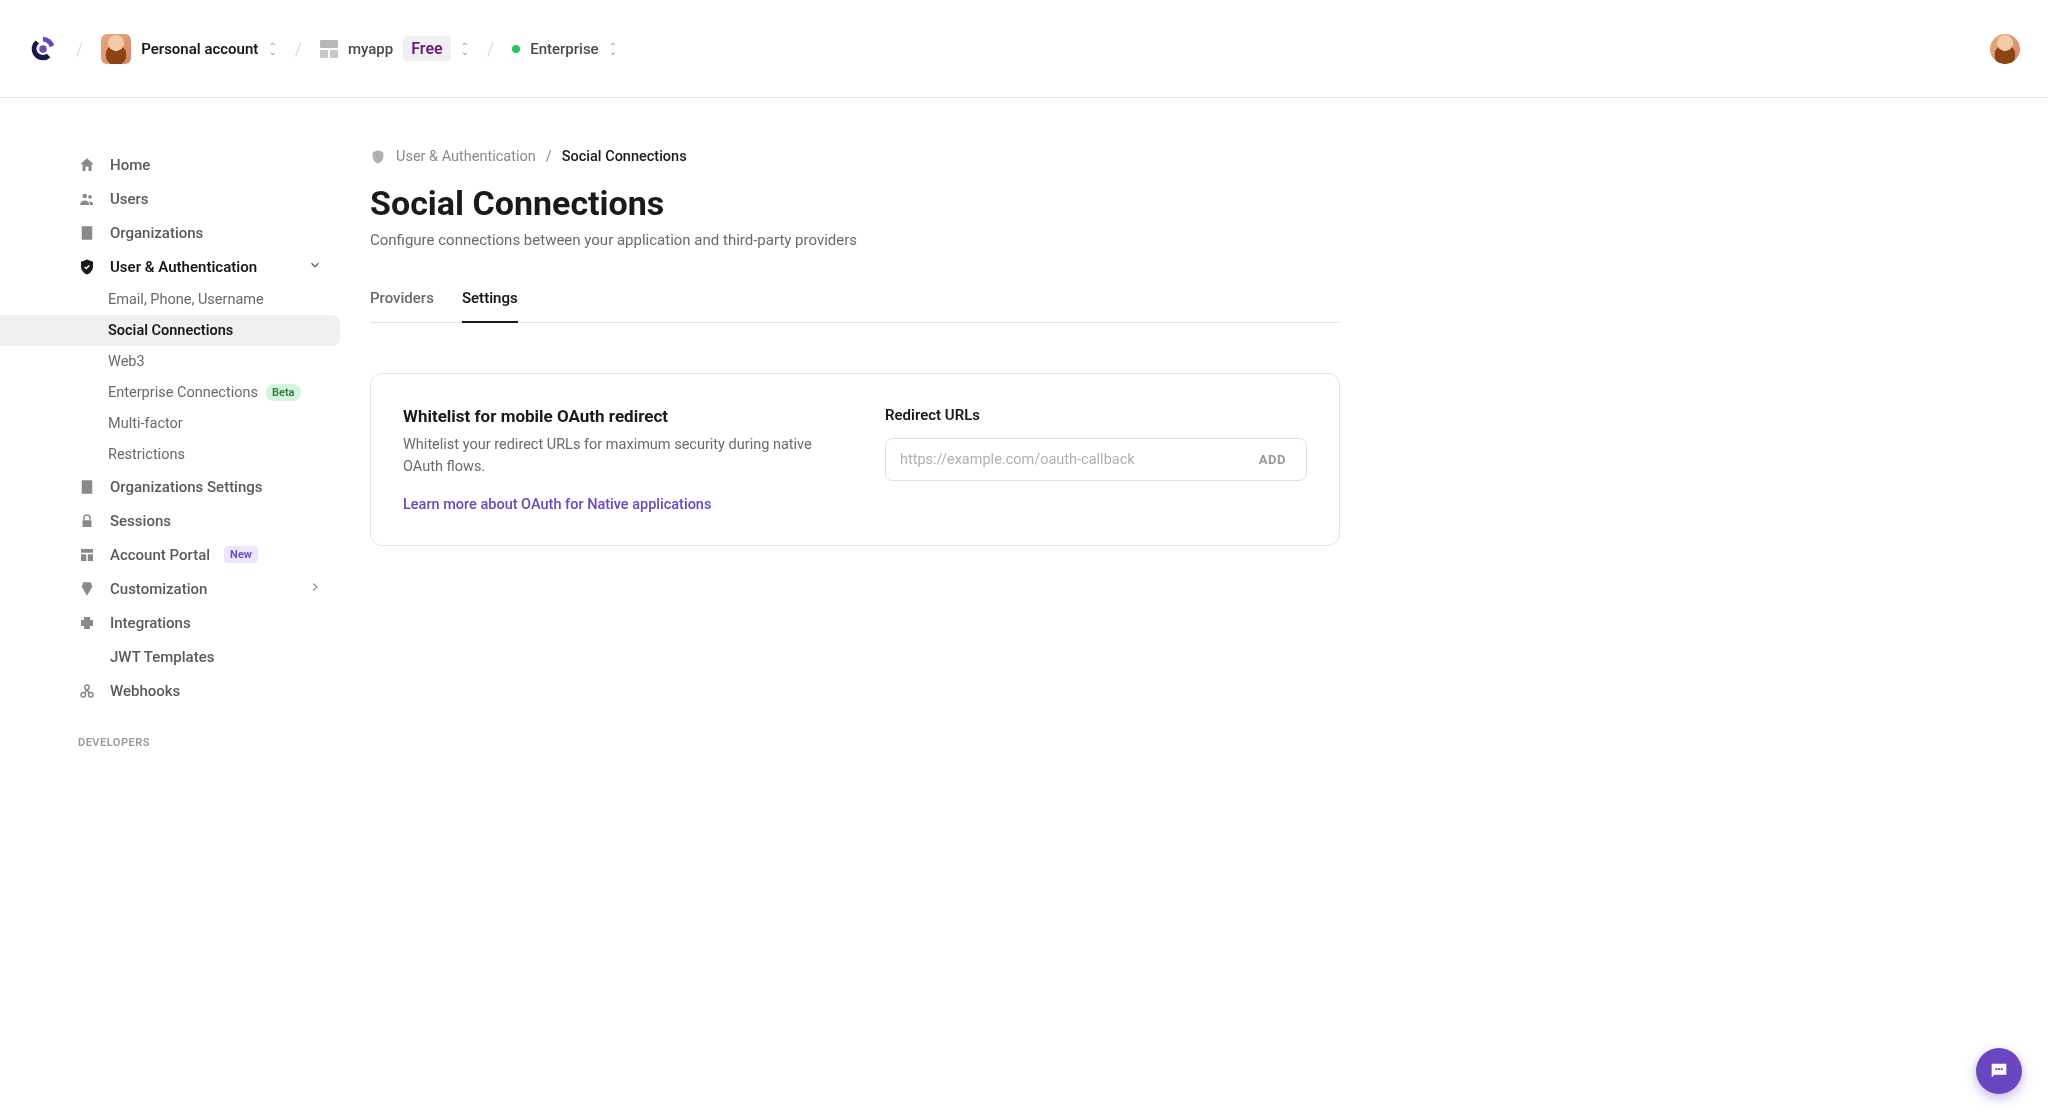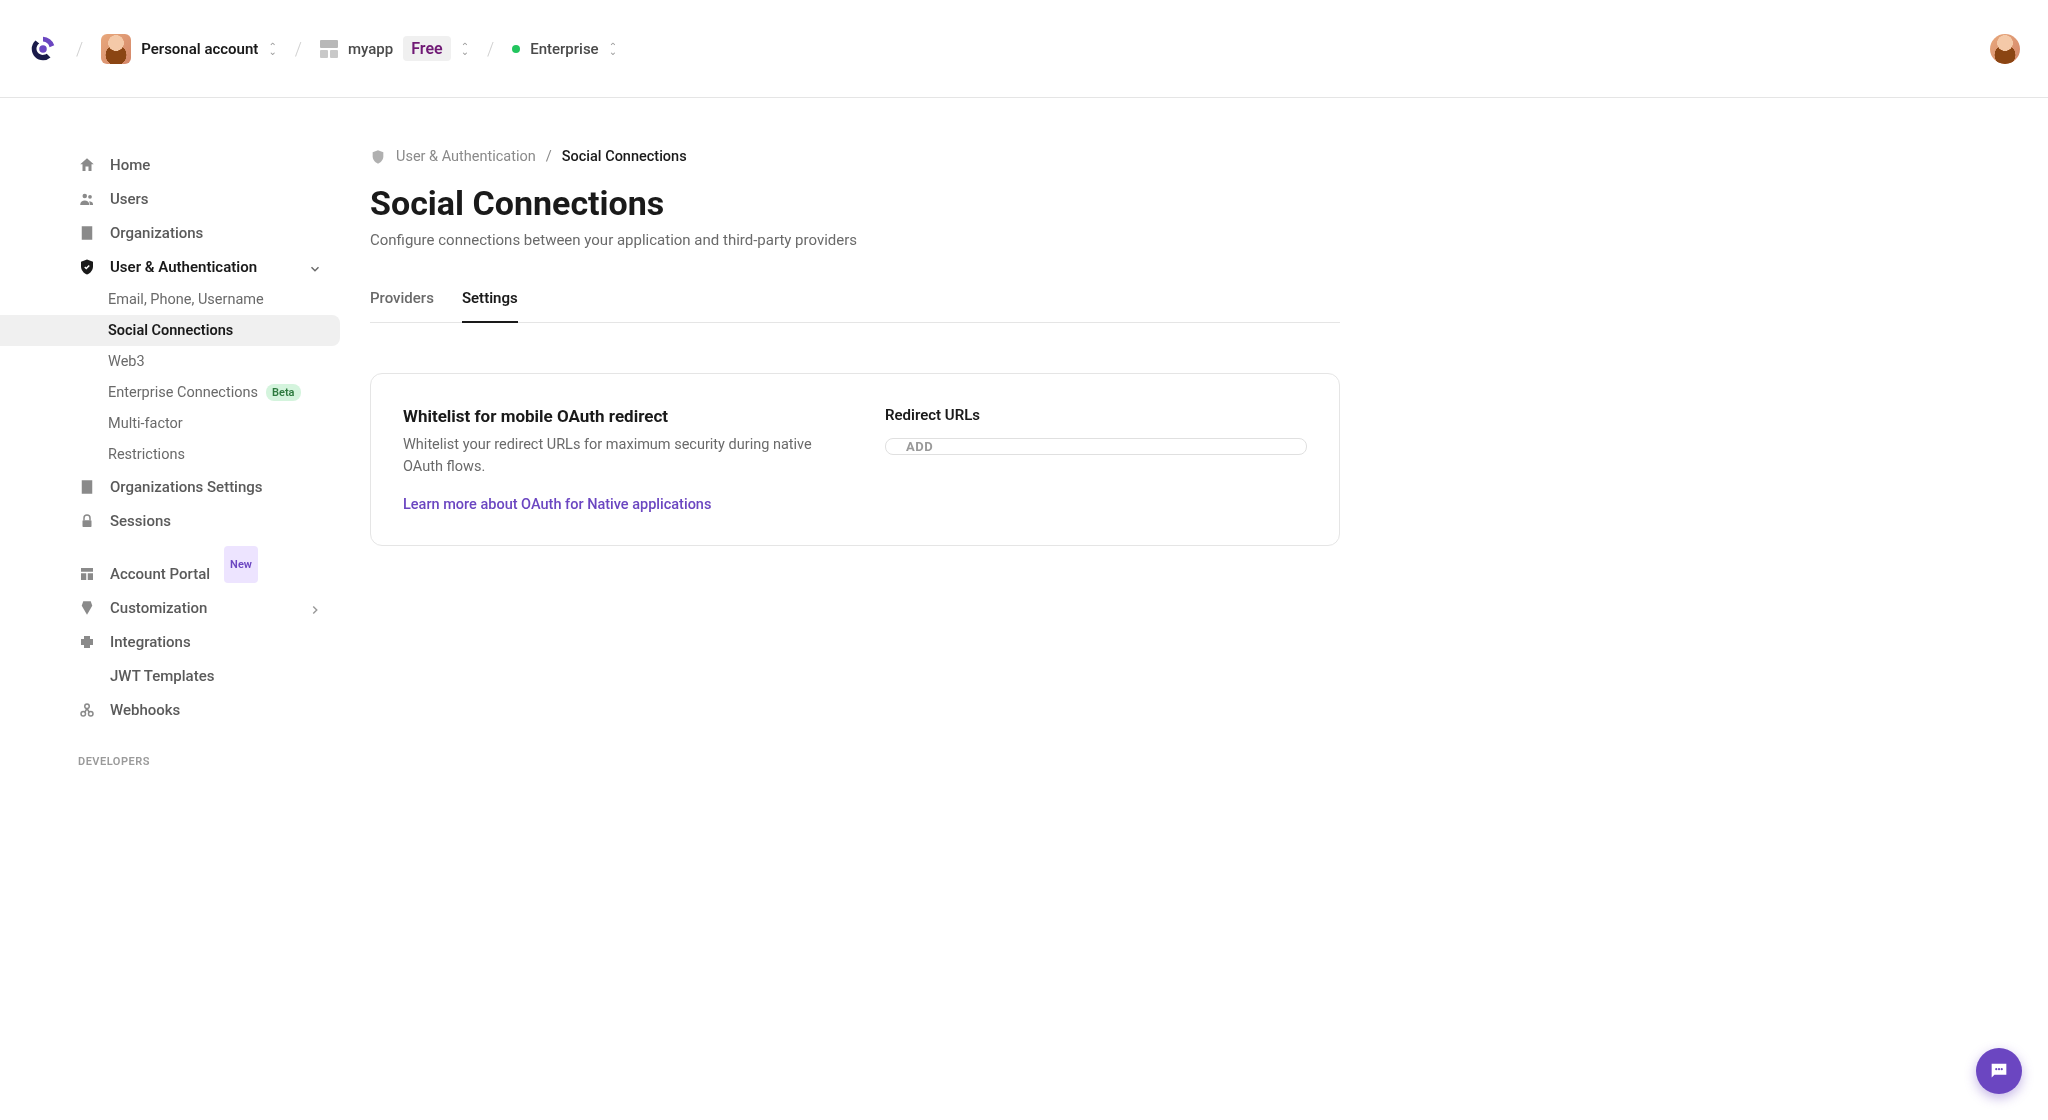--- a/index.html
+++ b/index.html
@@ -17,29 +17,29 @@
 .bc-label{font-weight:600;color:#1a1a1a;font-size:15px}
 .bc-label-light{font-weight:500;color:#4a4a4a;font-size:15px}
 .badge-free{background:#f0f0f0;color:#701a75;font-size:16px;font-weight:600;padding:3px 8px;border-radius:4px}
 .chevrons{color:#9a9a9a;display:flex;flex-direction:column;line-height:0.5;font-size:10px}
 .app-icon{width:18px;height:18px;display:grid;grid-template:1fr 1fr/1fr 1fr;gap:2px}
 .app-icon span{background:#c8c8c8;border-radius:1px}
 .app-icon span:first-child{grid-column:1/3;background:#b8b8b8}
 .dot-green{width:8px;height:8px;border-radius:50%;background:#22c55e}
 .layout{display:flex}
 .sidebar{width:340px;padding:50px 0 50px 60px;flex-shrink:0}
-.nav-item{display:flex;align-items:flex-end;gap:14px;padding:8px 18px;color:#5a5a5a;cursor:pointer;border-radius:8px;font-size:15px;font-weight:500}
+.nav-item{display:flex;align-items:flex-start;gap:14px;padding:8px 18px;color:#5a5a5a;cursor:pointer;border-radius:8px;font-size:15px;font-weight:500}
 .nav-item.expanded{color:#1a1a1a;font-weight:600}
 .nav-icon{width:18px;height:18px;flex-shrink:0;color:#8a8a8a}
 .nav-item.expanded .nav-icon{color:#1a1a1a}
 .nav-section-label{font-size:11px;font-weight:600;letter-spacing:0.5px;color:#9a9a9a;padding:28px 18px 10px;text-transform:uppercase}
 .sub-item{padding:7px 18px 7px 48px;color:#6a6a6a;cursor:pointer;border-radius:8px;font-size:14.5px;display:flex;align-items:center;gap:8px}
 .sub-item.active{background:#f0f0f0;color:#1a1a1a;font-weight:600;border-radius:0 8px 8px 0;margin-left:-60px;padding-left:108px}
 .badge-beta{background:#d4f4dd;color:#2d7a3e;font-size:11px;font-weight:600;padding:2px 6px;border-radius:8px}
-.badge-new{background:#ede4ff;color:#6b46c1;font-size:11px;font-weight:600;padding:12px 6px;border-radius:4px}
+.badge-new{background:#ede4ff;color:#6b46c1;font-size:11px;font-weight:600;padding:2px 6px;border-radius:4px}
 .chev-down{margin-left:auto;color:#6a6a6a}
 .chev-right{margin-left:auto;color:#9a9a9a}
 .main{flex:1;padding:50px 60px 50px 30px;max-width:1060px}
 .crumbs{display:flex;align-items:center;gap:10px;color:#8a8a8a;font-size:14.5px;margin-bottom:18px}
 .crumbs .current{color:#1a1a1a;font-weight:500}
 .shield-icon{width:16px;height:16px;color:#b0b0b0}
 h1{font-size:34px;font-weight:700;color:#1a1a1a;margin-bottom:8px}
 .subtitle{color:#6a6a6a;font-size:15px;margin-bottom:40px}
 .tabs{display:flex;gap:28px;border-bottom:1px solid #e5e5e5;margin-bottom:50px}
 .tab{padding:0 0 14px;color:#6a6a6a;font-size:15px;font-weight:500;cursor:pointer;border-bottom:2px solid transparent;margin-bottom:-1px}
@@ -236,20 +236,21 @@
 
     <div class="card">
       <div class="card-left">
         <h3>Whitelist for mobile OAuth redirect</h3>
         <p class="card-desc">Whitelist your redirect URLs for maximum security during native OAuth flows.</p>
         <a href="#" class="learn-link">Learn more about OAuth for Native applications</a>
       </div>
       <div class="card-right">
         <div class="field-label">Redirect URLs</div>
         <div class="input-group">
+          <input type="text" placeholder="https://example.com/oauth-callback" style="">
           <button class="add-btn">ADD</button>
         </div>
       </div>
     </div>
   </main>
 </div>
 
 <div class="chat-fab">
   <svg viewBox="0 0 24 24" fill="currentColor">
       <path d="M4 4h16v12H7l-3 3z"></path>

